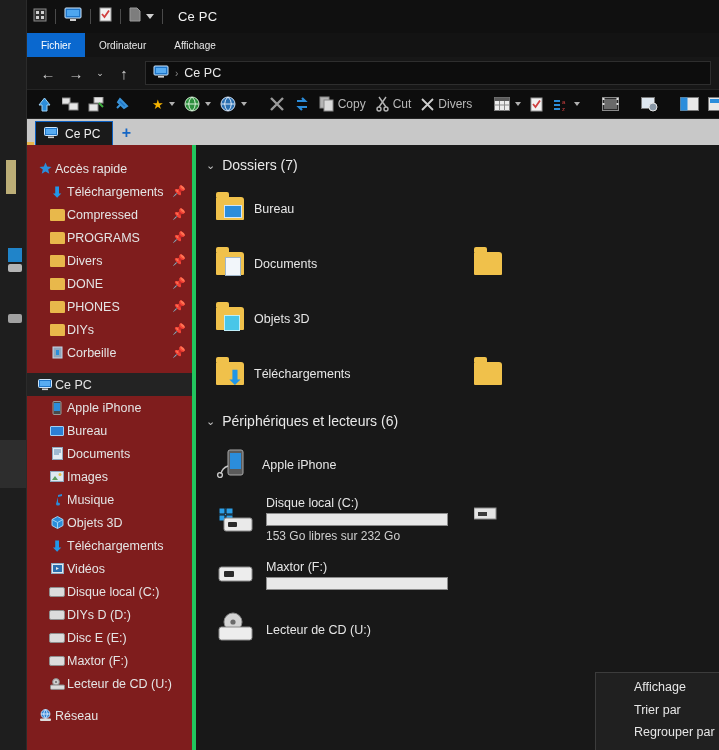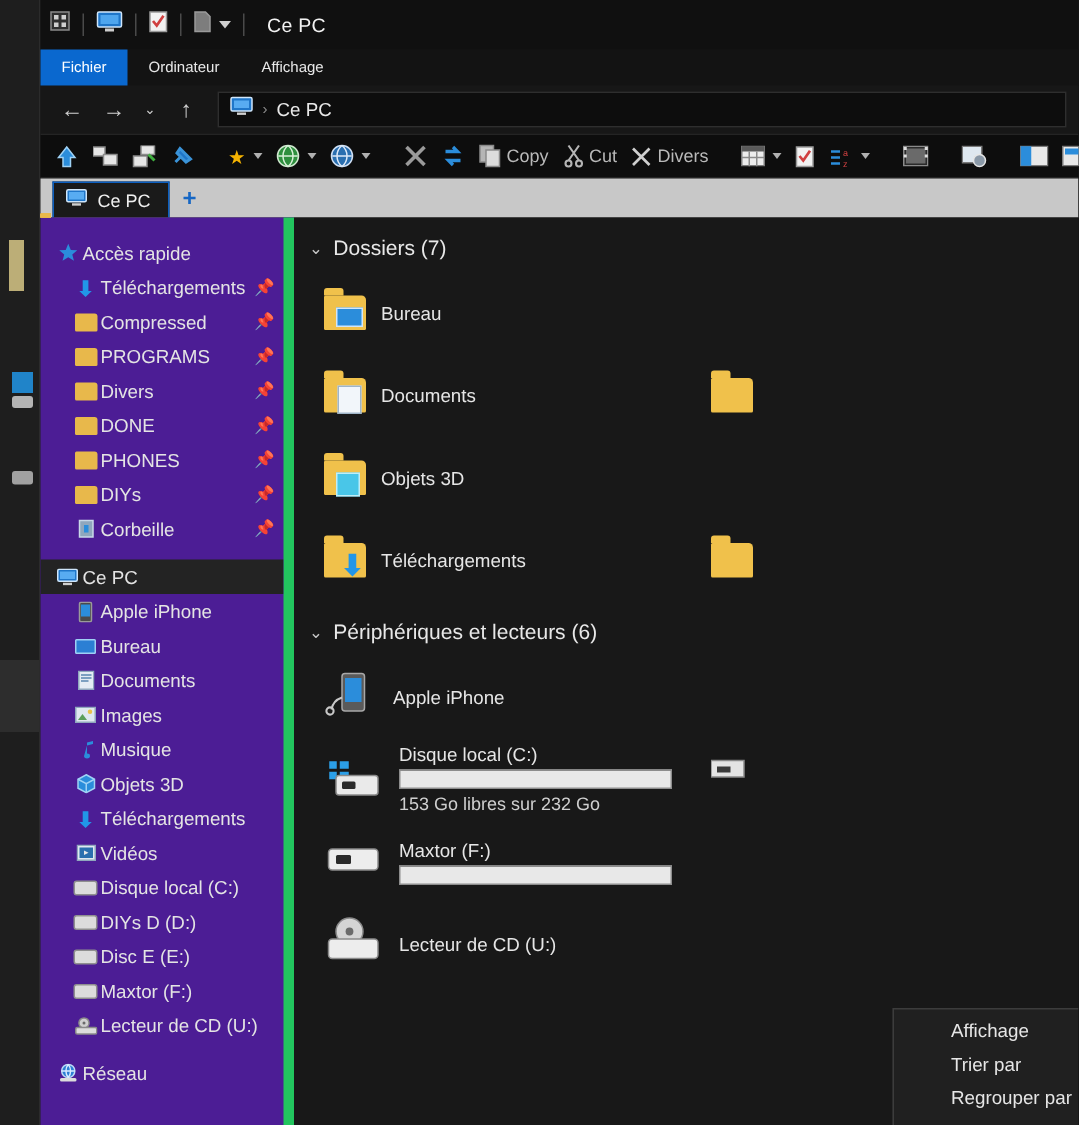--- a/index.html
+++ b/index.html
@@ -62,21 +62,21 @@
   
   .tabstrip { height: 26px; background: #c8c8c8; display: flex; align-items: flex-end; padding-left: 8px; }
   .tab { height: 24px; background: #1a1a1a; border: 1px solid #0c5fc0; border-bottom: none;
          display: flex; align-items: center; gap: 6px; padding: 0 12px 0 8px; }
   .tab-label { color: #f0f0f0; font-size: 12px; }
   .tab-add { width: 26px; height: 24px; display: flex; align-items: center; justify-content: center;
              color: #1566c4; font-size: 16px; font-weight: bold; }
 
   
   .body { position: absolute; left: 0; top: 145px; right: 0; bottom: 0; display: flex; }
-  .sidebar { width: 169px; background: #4c1d95; border-right: 7px solid #22c55e; padding-top: 12px;
+  .sidebar { width: 169px; background: #7f1d1d; border-right: 4px solid #22c55e; padding-top: 12px;
              overflow: hidden; }
   .content { flex: 1; background: #181818; overflow: hidden; position: relative; }
 
   
   .sb-row { height: 23px; display: flex; align-items: center; color: #e4e4e4; font-size: 12.5px; white-space: nowrap; }
   .sb-row.sel { background: #232323; }
   .sb-ico { width: 20px; display: flex; align-items: center; justify-content: center; flex: 0 0 20px; }
   .sb-pin { margin-left: auto; margin-right: 6px; color: #9a9a9a; font-size: 11px; }
   .ind-0 { padding-left: 8px; }
   .ind-1 { padding-left: 20px; }

